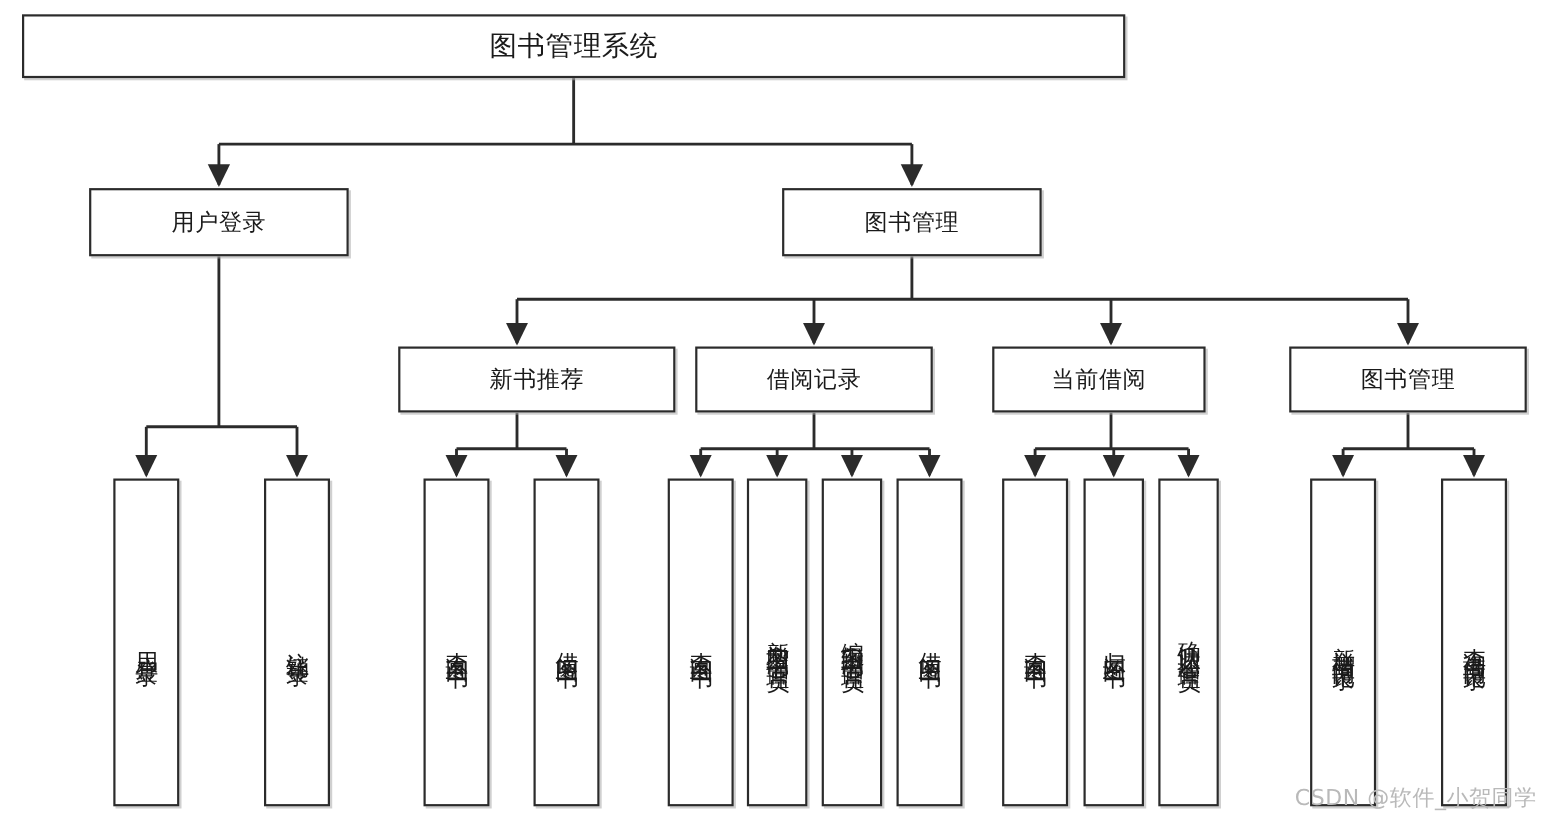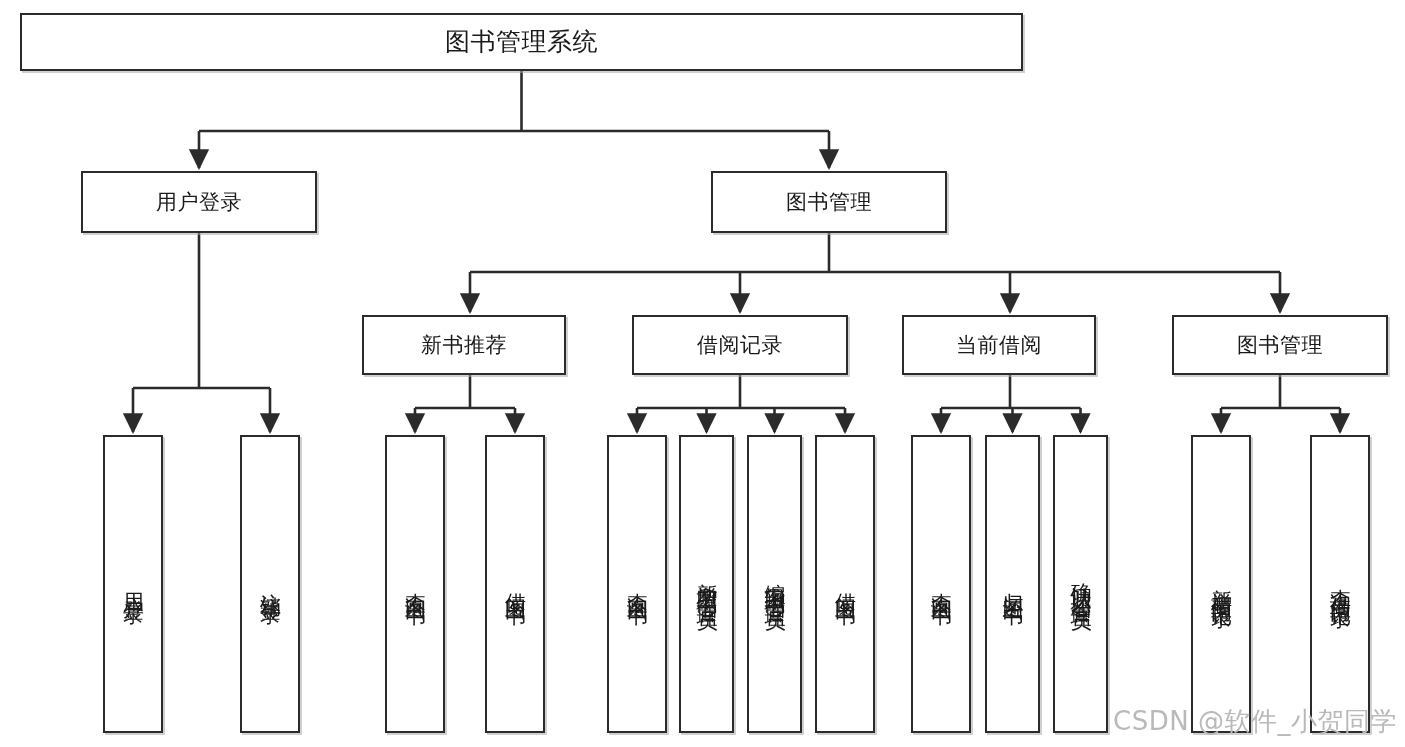--- a/index.html
+++ b/index.html
@@ -56,21 +56,21 @@
     text-orientation: upright;
     font-size: 21px;
     letter-spacing: 4px;
     line-height: 1;
     max-height: 100%;
   }
   #watermark {
     position: absolute;
     right: 8px;
     bottom: 8px;
-    font-size: 26px;
+    font-size: 20px;
     color: #b9b9b9;
     letter-spacing: 0.5px;
     white-space: nowrap;
     user-select: none;
   }
 </style>
 </head>
 <body>
 
 <div id="diagram-root">
@@ -121,21 +121,21 @@
   <div id="nodes-layer">
       <div class="node level-0" style="left: 20px; top: 13px; width: 1003px; height: 58px;">
         <span class="node-label">图书管理系统</span>
       </div>
       <div class="node level-1" style="left: 81px; top: 171px; width: 236px; height: 62px;">
         <span class="node-label">用户登录</span>
       </div>
       <div class="node level-1" style="left: 711px; top: 171px; width: 236px; height: 62px;">
         <span class="node-label">图书管理</span>
       </div>
-      <div class="node level-2" style="left: 362px; top: 315px; width: 204px; height: 60px;">
+      <div class="node level-2" style="left: 362px; top: 315px; width: 252px; height: 60px;">
         <span class="node-label">新书推荐</span>
       </div>
       <div class="node level-2" style="left: 632px; top: 315px; width: 216px; height: 60px;">
         <span class="node-label">借阅记录</span>
       </div>
       <div class="node level-2" style="left: 902px; top: 315px; width: 194px; height: 60px;">
         <span class="node-label">当前借阅</span>
       </div>
       <div class="node level-2" style="left: 1172px; top: 315px; width: 216px; height: 60px;">
         <span class="node-label">图书管理</span>

